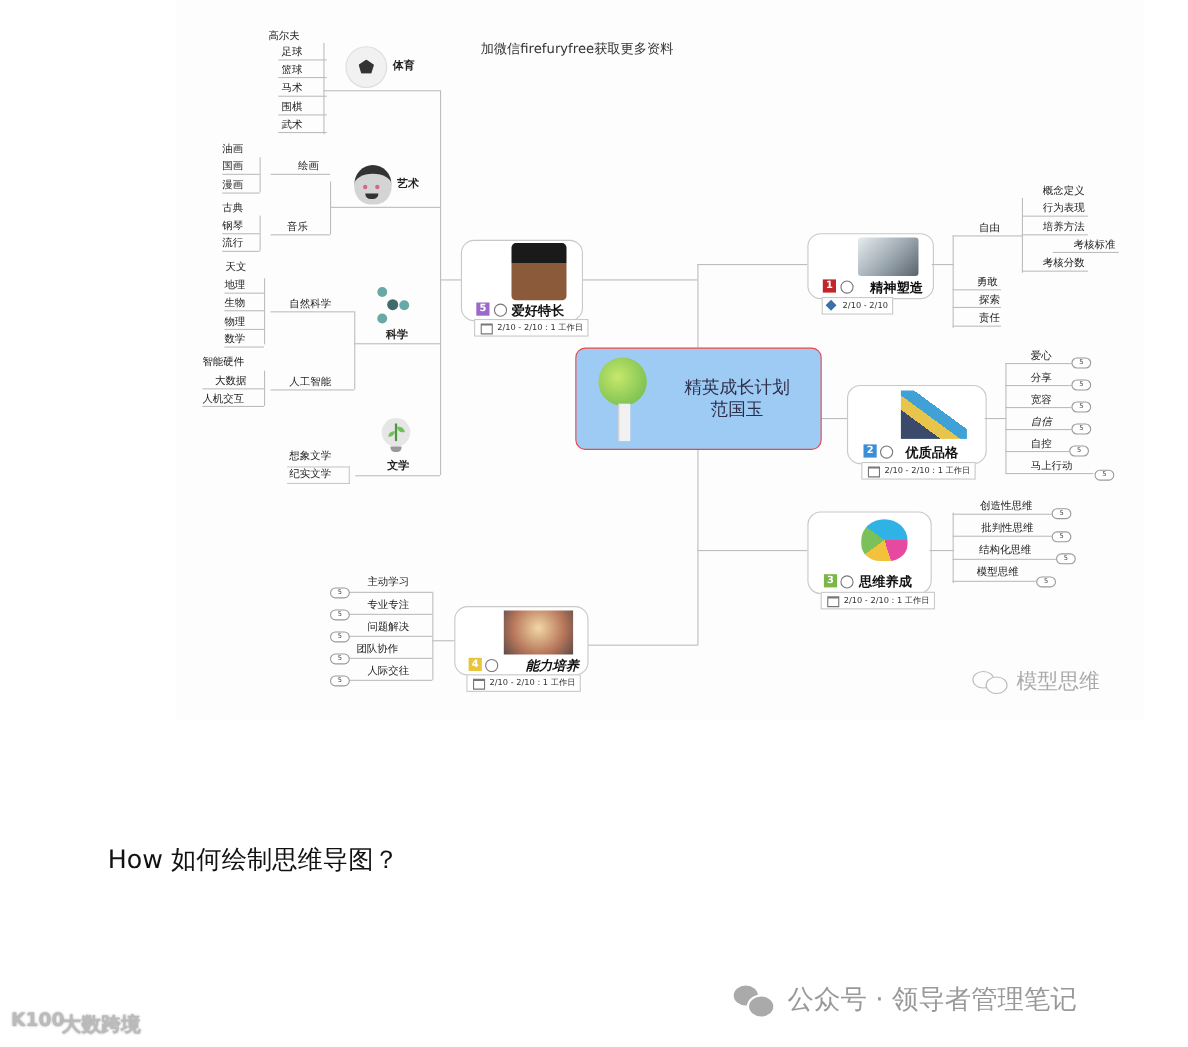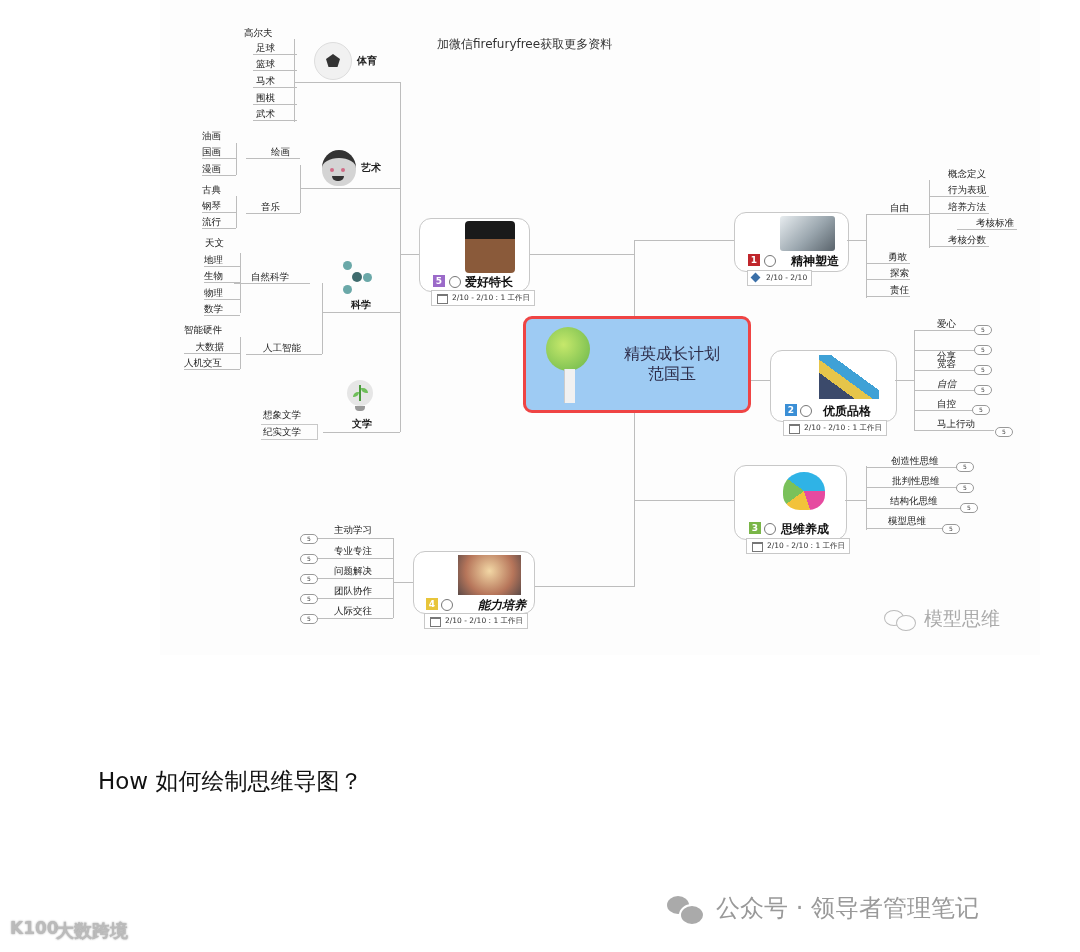--- a/index.html
+++ b/index.html
@@ -17,21 +17,21 @@
            text-align:center; line-height:12px; }
   .circ { position:absolute; width:10px; height:10px; border:1px solid #777; border-radius:50%; background:#fff; }
   .card-title { position:absolute; font-size:12px; font-weight:bold; color:#111; white-space:nowrap; }
   .date { position:absolute; height:14px; border:1px solid #c8c8c8; background:#fff; font-size:7.5px;
           line-height:14px; color:#333; white-space:nowrap; padding:0 4px 0 20px; }
   .cal { position:absolute; left:5px; top:3px; width:9px; height:7px; border:1px solid #777; border-top-width:2px; }
   .pill { position:absolute; width:16px; height:8px; border:1px solid #999; border-radius:5px;
           font-size:6px; line-height:8px; text-align:center; color:#444; background:#fff; }
   .under { border-bottom:1px solid #bdbdbd; }
   .central { position:absolute; left:523px; top:316px; width:222px; height:91px; background:#9ecbf3;
-             border:3px solid #ef4444; border-radius:9px; }
+             border:1px solid #ef4444; border-radius:9px; }
   .central-title { position:absolute; left:86px; top:25px; font-size:16px; color:#2d2d4a; line-height:20px; text-align:center; width:120px; }
   .footer-q { position:absolute; left:98px; top:766px; font-size:23px; color:#111; }
   .wm-top { position:absolute; left:437px; top:36px; font-size:12px; color:#333; }
   .wm-model { position:absolute; left:884px; top:606px; font-size:19px; color:#aaa; }
   .wm-gzh { position:absolute; left:716px; top:892px; font-size:24px; color:#999; }
   .wm-dskj { position:absolute; left:56px; top:919px; font-size:18px; color:#bbb; font-weight:bold;
              text-shadow:0 0 2px #999; }
 </style>
 </head>
 <body>
@@ -95,21 +95,21 @@
 
 <div class="abs" style="left:343px;top:261px;width:30px;height:34px;">
   <div class="abs" style="left:0;top:0;width:9px;height:9px;border-radius:50%;background:#6aa8a8;"></div>
   <div class="abs" style="left:0;top:24px;width:9px;height:9px;border-radius:50%;background:#6aa8a8;"></div>
   <div class="abs" style="left:20px;top:12px;width:9px;height:9px;border-radius:50%;background:#6aa8a8;"></div>
   <div class="abs" style="left:9px;top:11px;width:10px;height:10px;border-radius:50%;background:#3f6b6d;"></div>
 </div>
 <div class="t" style="left:351px;top:299px;font-weight:bold;">科学</div>
 <div class="line h" style="left:322px;top:312px;width:78px;"></div>
 <div class="line v" style="left:322px;top:283px;height:71px;"></div>
-<div class="t sm under" style="left:234px;top:271px;width:76px;padding-left:17px;box-sizing:border-box;">自然科学</div>
+<div class="t sm under" style="left:246px;top:271px;width:76px;padding-left:17px;box-sizing:border-box;">自然科学</div>
 <div class="t sm under" style="left:246px;top:342px;width:76px;padding-left:17px;box-sizing:border-box;">人工智能</div>
 <div class="line v" style="left:240px;top:253px;height:60px;"></div>
 <div class="line v" style="left:240px;top:337px;height:32px;"></div>
 <div class="t sm" style="left:205px;top:237px;">天文</div>
 <div class="t sm under" style="left:204px;top:254px;width:36px;">地理</div>
 <div class="t sm under" style="left:204px;top:270px;width:36px;">生物</div>
 <div class="t sm under" style="left:204px;top:287px;width:36px;">物理</div>
 <div class="t sm under" style="left:204px;top:303px;width:36px;">数学</div>
 <div class="t sm" style="left:184px;top:324px;">智能硬件</div>
 <div class="t sm under" style="left:184px;top:341px;width:56px;text-align:right;box-sizing:border-box;padding-right:16px;">大数据</div>
@@ -164,21 +164,21 @@
   <div class="card-title" style="left:52px;top:52px;">优质品格</div>
 </div>
 <div class="date" style="left:783px;top:420px;">
   <span class="cal"></span><span>2/10 - 2/10 : 1 工作日</span>
 </div>
 <div class="line h" style="left:895px;top:380px;width:20px;"></div>
 <div class="line v" style="left:914px;top:330px;height:100px;"></div>
 <div class="t sm" style="left:937px;top:318px;">爱心</div>
 <div class="line h" style="left:914px;top:330px;width:60px;"></div>
 <div class="pill" style="left:974px;top:325px;">5</div>
-<div class="t sm" style="left:937px;top:338px;margin-top:12px;">分享</div>
+<div class="t sm" style="left:937px;top:338px;">分享</div>
 <div class="line h" style="left:914px;top:350px;width:60px;"></div>
 <div class="pill" style="left:974px;top:345px;">5</div>
 <div class="t sm" style="left:937px;top:358px;">宽容</div>
 <div class="line h" style="left:914px;top:370px;width:60px;"></div>
 <div class="pill" style="left:974px;top:365px;">5</div>
 <div class="t sm" style="left:937px;top:378px;font-style:italic;">自信</div>
 <div class="line h" style="left:914px;top:390px;width:60px;"></div>
 <div class="pill" style="left:974px;top:385px;">5</div>
 <div class="t sm" style="left:937px;top:398px;">自控</div>
 <div class="line h" style="left:914px;top:410px;width:58px;"></div>
@@ -224,21 +224,21 @@
 <div class="line v" style="left:393px;top:538px;height:80px;"></div>
 <div class="t sm" style="left:334px;top:524px;">主动学习</div>
 <div class="line h" style="left:317px;top:538px;width:76px;"></div>
 <div class="pill" style="left:300px;top:534px;">5</div>
 <div class="t sm" style="left:334px;top:545px;">专业专注</div>
 <div class="line h" style="left:317px;top:558px;width:76px;"></div>
 <div class="pill" style="left:300px;top:554px;">5</div>
 <div class="t sm" style="left:334px;top:565px;">问题解决</div>
 <div class="line h" style="left:317px;top:578px;width:76px;"></div>
 <div class="pill" style="left:300px;top:574px;">5</div>
-<div class="t sm" style="left:334px;top:585px;">团队协作</div>
+<div class="t sm" style="left:324px;top:585px;">团队协作</div>
 <div class="line h" style="left:317px;top:598px;width:76px;"></div>
 <div class="pill" style="left:300px;top:594px;">5</div>
 <div class="t sm" style="left:334px;top:605px;">人际交往</div>
 <div class="line h" style="left:317px;top:618px;width:76px;"></div>
 <div class="pill" style="left:300px;top:614px;">5</div>
 
 <div class="abs" style="left:884px;top:610px;width:34px;height:20px;">
   <div class="abs" style="left:0;top:0;width:18px;height:14px;border:1px solid #bbb;border-radius:50%;"></div>
   <div class="abs" style="left:12px;top:5px;width:18px;height:14px;border:1px solid #bbb;border-radius:50%;background:#fdfdfd;"></div>
 </div>

